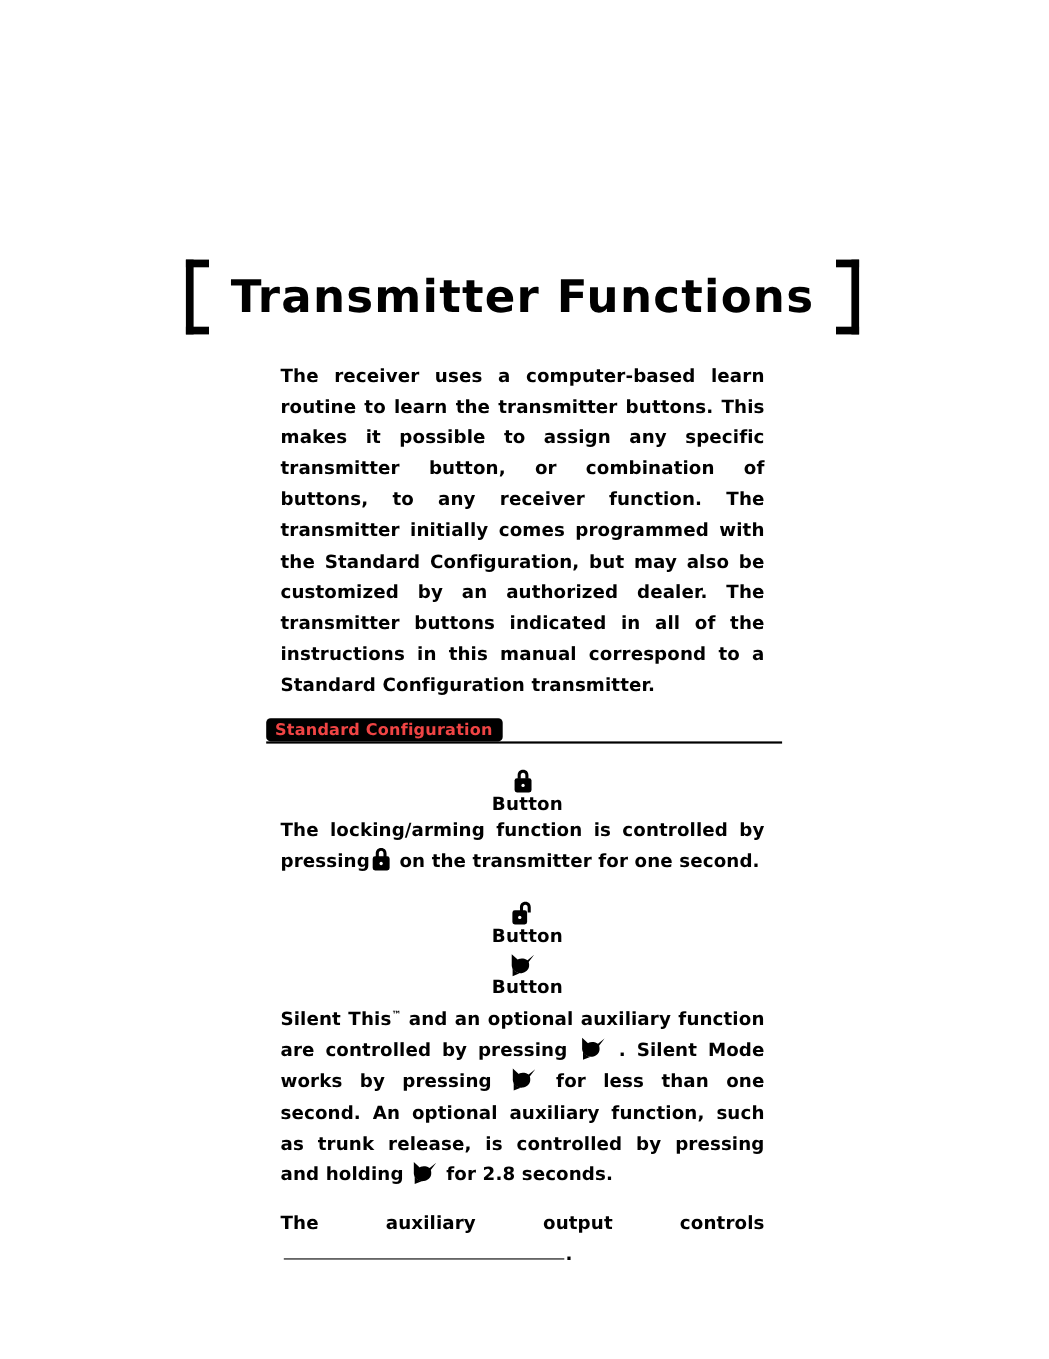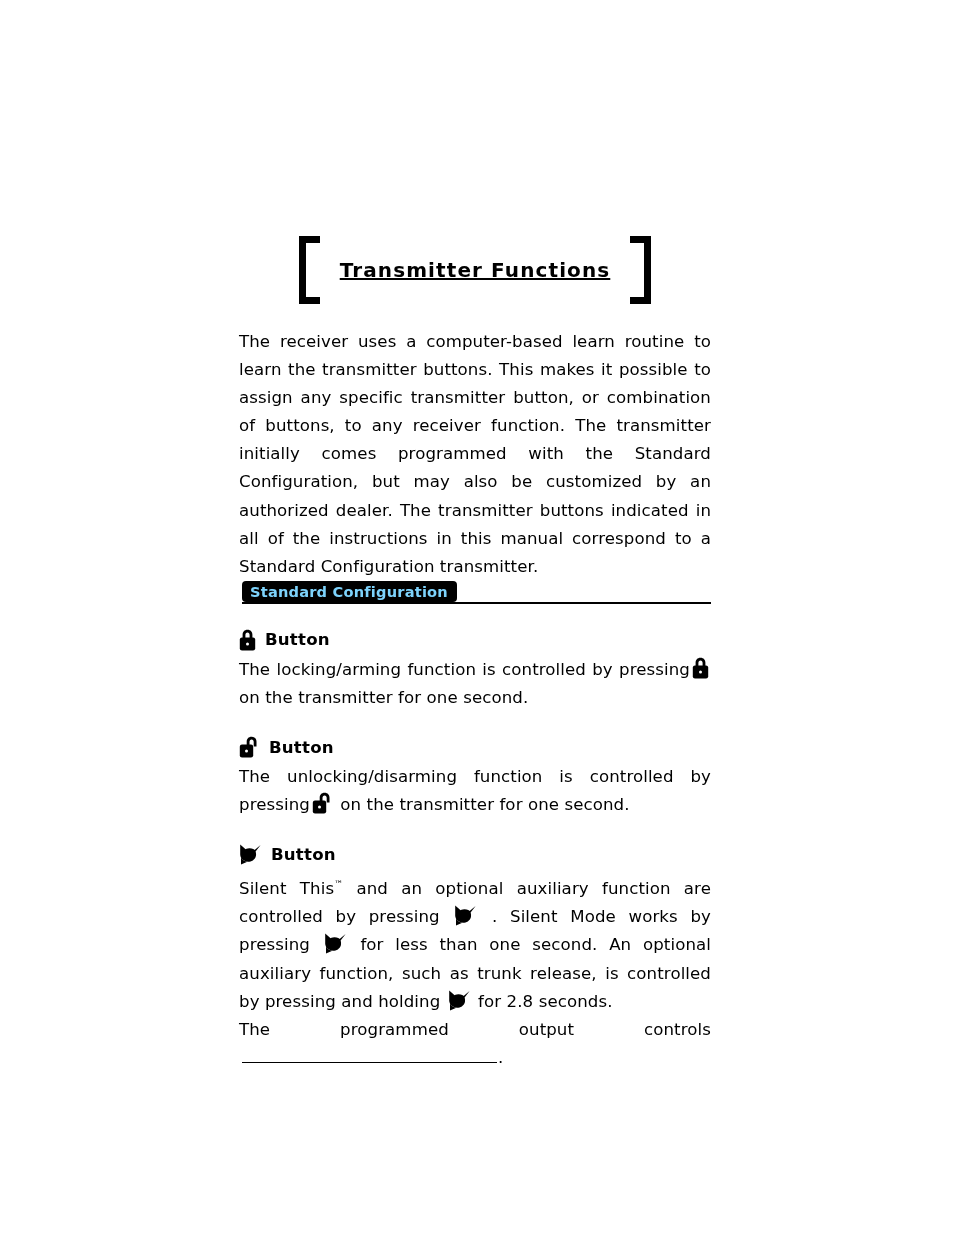--- a/index.html
+++ b/index.html
@@ -52,56 +52,56 @@
     border-bottom: 7px solid #000;
     margin-right: 4px;
   }
   .bracket.right {
     border-right: 7px solid #000;
     border-top: 7px solid #000;
     border-bottom: 7px solid #000;
     margin-left: 4px;
   }
   .page-title {
-    font-size: 20px;
+    font-size: 41px;
     font-weight: bold;
     letter-spacing: 1.1px;
     line-height: 1;
     white-space: nowrap;
     padding: 0 16px;
-    text-decoration: underline;
   }
 
   
   p.body {
-    margin: 0;
+    margin: 16px;
     font-size: 16.6px;
     line-height: 28.1px;
     text-align: justify;
     text-justify: inter-word;
     letter-spacing: 0.1px;
+    font-weight: bold;
   }
   .intro {
     margin-bottom: 29px;
   }
 
   
   .banner-row {
     position: relative;
     height: 26px;
     margin-bottom: 20px;
   }
   .banner-tag {
     position: absolute;
     left: 3px;
     top: 0;
     height: 21px;
     line-height: 21px;
     background: #000;
-    color: #7dd3fc;
+    color: #ef4444;
     font-size: 14.6px;
     font-weight: bold;
     letter-spacing: 0.2px;
     padding: 0 9px 0 8px;
     border-radius: 4px;
     white-space: nowrap;
     box-sizing: border-box;
   }
   .banner-rule {
     position: absolute;
@@ -111,20 +111,21 @@
     height: 2px;
     background: #000;
   }
 
   
   .sub-head {
     display: flex;
     align-items: center;
     margin-bottom: 3px;
     height: 26px;
+    flex-direction: column;
   }
   .sub-head .head-label {
     font-size: 16.6px;
     font-weight: bold;
     letter-spacing: 0.2px;
     margin-left: 9px;
   }
   .section {
     margin-bottom: 22px;
   }
@@ -229,25 +230,20 @@
       <div class="sub-head">
         <span class="icon icon-unlock">
           <svg viewBox="0 0 21 22" xmlns="http://www.w3.org/2000/svg">
             <path d="M12.6 0.8 C9.4 0.8 7.7 3.0 7.7 5.8 L7.7 9.2 L10.5 9.2 L10.5 5.9 C10.5 4.4 11.3 3.4 12.6 3.4 C13.9 3.4 14.7 4.4 14.7 5.9 L14.7 10.6 L17.5 10.6 L17.5 5.8 C17.5 3.0 15.8 0.8 12.6 0.8 Z" fill="#000"></path>
             <rect x="0.8" y="8.6" width="13.4" height="12.8" rx="2.2" fill="#000"></rect>
             <circle cx="7.5" cy="15.0" r="1.5" fill="#ffffff"></circle>
           </svg>
         </span>
         <span class="head-label">Button</span>
       </div>
-      <p class="body"><span>The unlocking/disarming function is controlled by pressing</span><span class="icon icon-unlock icon-inline"><svg viewBox="0 0 21 22" xmlns="http://www.w3.org/2000/svg">
-              <path d="M12.6 0.8 C9.4 0.8 7.7 3.0 7.7 5.8 L7.7 9.2 L10.5 9.2 L10.5 5.9 C10.5 4.4 11.3 3.4 12.6 3.4 C13.9 3.4 14.7 4.4 14.7 5.9 L14.7 10.6 L17.5 10.6 L17.5 5.8 C17.5 3.0 15.8 0.8 12.6 0.8 Z" fill="#000"></path>
-              <rect x="0.8" y="8.6" width="13.4" height="12.8" rx="2.2" fill="#000"></rect>
-              <circle cx="7.5" cy="15.0" r="1.5" fill="#ffffff"></circle>
-            </svg></span> <span>on the transmitter for one second.</span></p>
     </div>
 
     <div class="section last">
       <div class="sub-head">
         <span class="icon icon-aux">
           <svg viewBox="0 0 23 21" xmlns="http://www.w3.org/2000/svg">
             <path d="M1.2 0.4 L1.2 9.6 C1.2 9.6 1.0 12.4 2.6 14.6 C4.3 17.0 7.4 18.1 10.3 17.7 C13.9 17.3 16.6 14.6 17.0 11.5 C17.3 9.3 16.6 7.6 16.6 7.6 L21.6 1.0 L15.6 5.9 C15.6 5.9 13.4 4.2 10.3 4.3 C8.0 4.4 6.6 5.3 6.6 5.3 L1.2 0.4 Z" fill="#000"></path>
             <path d="M2.0 13.0 L2.0 20.4 L8.4 17.8 C8.4 17.8 5.2 17.2 3.4 15.2 C2.6 14.3 2.0 13.0 2.0 13.0 Z" fill="#000"></path>
           </svg>
         </span>
@@ -258,19 +254,19 @@
               <path d="M1.2 0.4 L1.2 9.6 C1.2 9.6 1.0 12.4 2.6 14.6 C4.3 17.0 7.4 18.1 10.3 17.7 C13.9 17.3 16.6 14.6 17.0 11.5 C17.3 9.3 16.6 7.6 16.6 7.6 L21.6 1.0 L15.6 5.9 C15.6 5.9 13.4 4.2 10.3 4.3 C8.0 4.4 6.6 5.3 6.6 5.3 L1.2 0.4 Z" fill="#000"></path>
               <path d="M2.0 13.0 L2.0 20.4 L8.4 17.8 C8.4 17.8 5.2 17.2 3.4 15.2 C2.6 14.3 2.0 13.0 2.0 13.0 Z" fill="#000"></path>
             </svg></span> <span>. Silent Mode works by pressing</span> <span class="icon icon-aux icon-inline"><svg viewBox="0 0 23 21" xmlns="http://www.w3.org/2000/svg">
               <path d="M1.2 0.4 L1.2 9.6 C1.2 9.6 1.0 12.4 2.6 14.6 C4.3 17.0 7.4 18.1 10.3 17.7 C13.9 17.3 16.6 14.6 17.0 11.5 C17.3 9.3 16.6 7.6 16.6 7.6 L21.6 1.0 L15.6 5.9 C15.6 5.9 13.4 4.2 10.3 4.3 C8.0 4.4 6.6 5.3 6.6 5.3 L1.2 0.4 Z" fill="#000"></path>
               <path d="M2.0 13.0 L2.0 20.4 L8.4 17.8 C8.4 17.8 5.2 17.2 3.4 15.2 C2.6 14.3 2.0 13.0 2.0 13.0 Z" fill="#000"></path>
             </svg></span> <span>for less than one second. An optional auxiliary function, such as trunk release, is controlled by pressing and holding</span> <span class="icon icon-aux icon-inline"><svg viewBox="0 0 23 21" xmlns="http://www.w3.org/2000/svg">
               <path d="M1.2 0.4 L1.2 9.6 C1.2 9.6 1.0 12.4 2.6 14.6 C4.3 17.0 7.4 18.1 10.3 17.7 C13.9 17.3 16.6 14.6 17.0 11.5 C17.3 9.3 16.6 7.6 16.6 7.6 L21.6 1.0 L15.6 5.9 C15.6 5.9 13.4 4.2 10.3 4.3 C8.0 4.4 6.6 5.3 6.6 5.3 L1.2 0.4 Z" fill="#000"></path>
               <path d="M2.0 13.0 L2.0 20.4 L8.4 17.8 C8.4 17.8 5.2 17.2 3.4 15.2 C2.6 14.3 2.0 13.0 2.0 13.0 Z" fill="#000"></path>
             </svg></span> <span>for 2.8 seconds.</span></p>
 
-      <p class="body"><span>The programmed output controls</span><span class="blank"></span><span>.</span></p>
+      <p class="body"><span>The auxiliary output controls</span><span class="blank"></span><span>.</span></p>
     </div>
 
   </div>
 
 
 </div>
 
 </body></html>

